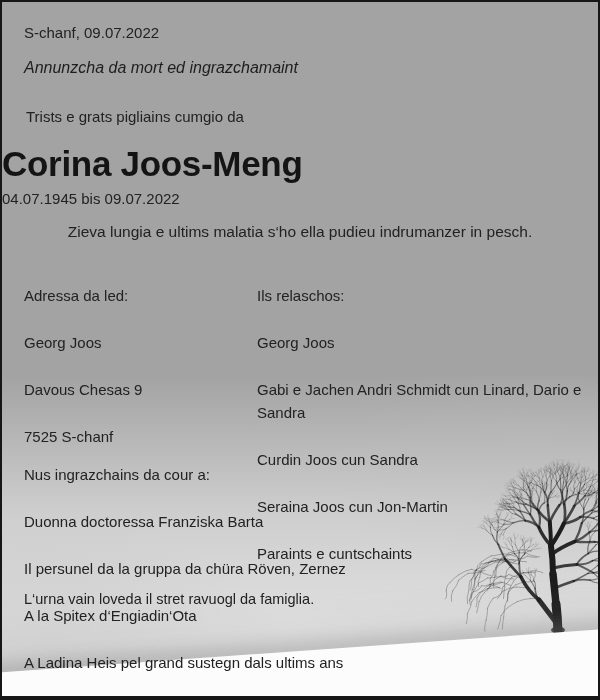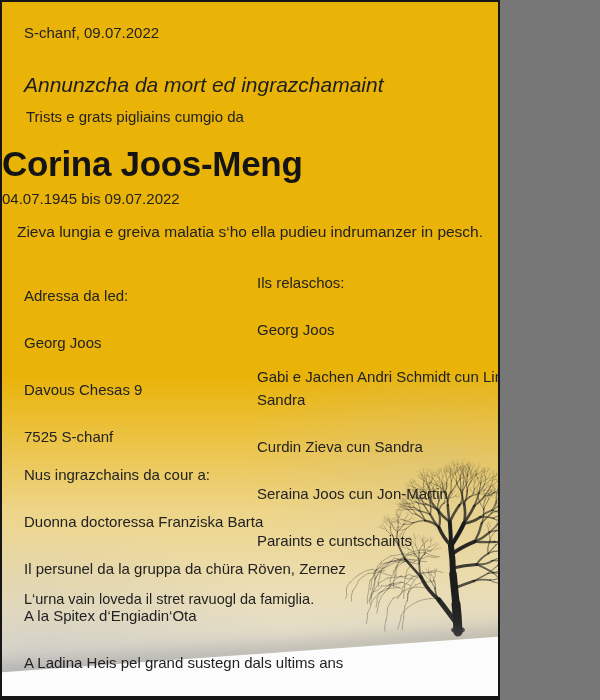--- a/index.html
+++ b/index.html
@@ -1,20 +1,20 @@
 <!DOCTYPE html>
 <html><head>
 <meta charset="utf-8">
 <style>
   html,body{margin:0;padding:0;background:#777;}
   .page{
     position:relative;
     box-sizing:border-box;
-    width:500px;height:700px;
-    background:#eab308;
+    width:600px;height:700px;
+    background:#a3a3a3;
     border:2px solid #161616;
     border-bottom-width:4px;
     overflow:hidden;
     font-family:"Liberation Sans","DejaVu Sans",sans-serif;
     color:#222;
     font-size:15px;
   }
   .photo{
     position:absolute;left:0;right:0;top:374px;bottom:0;z-index:1;
     background:
@@ -24,27 +24,27 @@
   }
   .tree{position:absolute;right:0;top:426px;width:158px;height:212px;z-index:2;}
   .snowbank{
     position:absolute;left:-24px;width:648px;top:649px;height:140px;z-index:3;
     background:#fcfcfc;
     transform:rotate(-4.1deg);
     box-shadow:0 -10px 14px rgba(120,120,120,.28), 0 -26px 32px rgba(150,150,150,.12);
   }
   .tb{position:absolute;z-index:4;white-space:pre-line;}
   .dateline{left:22px;top:22px;}
-  .subtitle{left:22px;top:71px;font-style:italic;font-size:21px;color:#1e1e1e;}
+  .subtitle{left:22px;top:57px;font-style:italic;font-size:16px;color:#1e1e1e;}
   .intro{left:24px;top:106px;}
   .name{left:0;width:100%;top:141px;text-align:left;font-size:35px;font-weight:700;color:#141414;letter-spacing:-0.3px;line-height:1.2;}
   .dates{left:0;width:100%;top:188px;text-align:left;}
   .epitaph{left:0;width:100%;top:221px;text-align:center;font-size:15.5px;}
   .addr{left:22px;top:259px;line-height:23.4px;}
-  .rel{left:255px;top:246px;width:334px;line-height:23.4px;}
+  .rel{left:255px;top:259px;width:334px;line-height:23.4px;}
   .thanks{left:22px;top:438px;line-height:23.4px;}
   .donation{left:22px;top:564px;line-height:22px;font-size:14.5px;width:558px;}
 </style>
 </head>
 <body>
 
 <div class="page">
 
   <div class="photo"></div>
 
@@ -1266,34 +1266,34 @@
       <path d="M41.1 140.8 Q38.1 143.9 35.5 151.2" stroke="#1d1d1d" stroke-width="0.70" stroke-opacity="0.42" fill="none" stroke-linecap="round"></path>
     </svg>
 
   <div class="snowbank"></div>
 
   <div class="tb dateline">S-chanf, 09.07.2022</div>
   <div class="tb subtitle">Annunzcha da mort ed ingrazchamaint</div>
   <div class="tb intro">Trists e grats pigliains cumgio da</div>
   <div class="tb name">Corina Joos-Meng</div>
   <div class="tb dates">04.07.1945 bis 09.07.2022</div>
-  <div class="tb epitaph">Zieva lungia e greiva malatia s‘ho ella pudieu indrumanzer in pesch.</div>
+  <div class="tb epitaph">Zieva lungia e ultims malatia s‘ho ella pudieu indrumanzer in pesch.</div>
 
   <div class="tb addr">
     <div>Adressa da led:</div>
     <div>Georg Joos</div>
     <div>Davous Chesas 9</div>
     <div>7525 S-chanf</div>
   </div>
 
   <div class="tb rel">
     <div>Ils relaschos:</div>
     <div>Georg Joos</div>
     <div>Gabi e Jachen Andri Schmidt cun Linard, Dario e Sandra</div>
-    <div>Curdin Zieva cun Sandra</div>
+    <div>Curdin Joos cun Sandra</div>
     <div>Seraina Joos cun Jon-Martin</div>
     <div>Paraints e cuntschaints</div>
   </div>
 
   <div class="tb thanks">
     <div>Nus ingrazchains da cour a:</div>
     <div>Duonna doctoressa Franziska Barta</div>
     <div>Il persunel da la gruppa da chüra Röven, Zernez</div>
     <div>A la Spitex d‘Engiadin‘Ota</div>
     <div>A Ladina Heis pel grand sustegn dals ultims ans</div>

